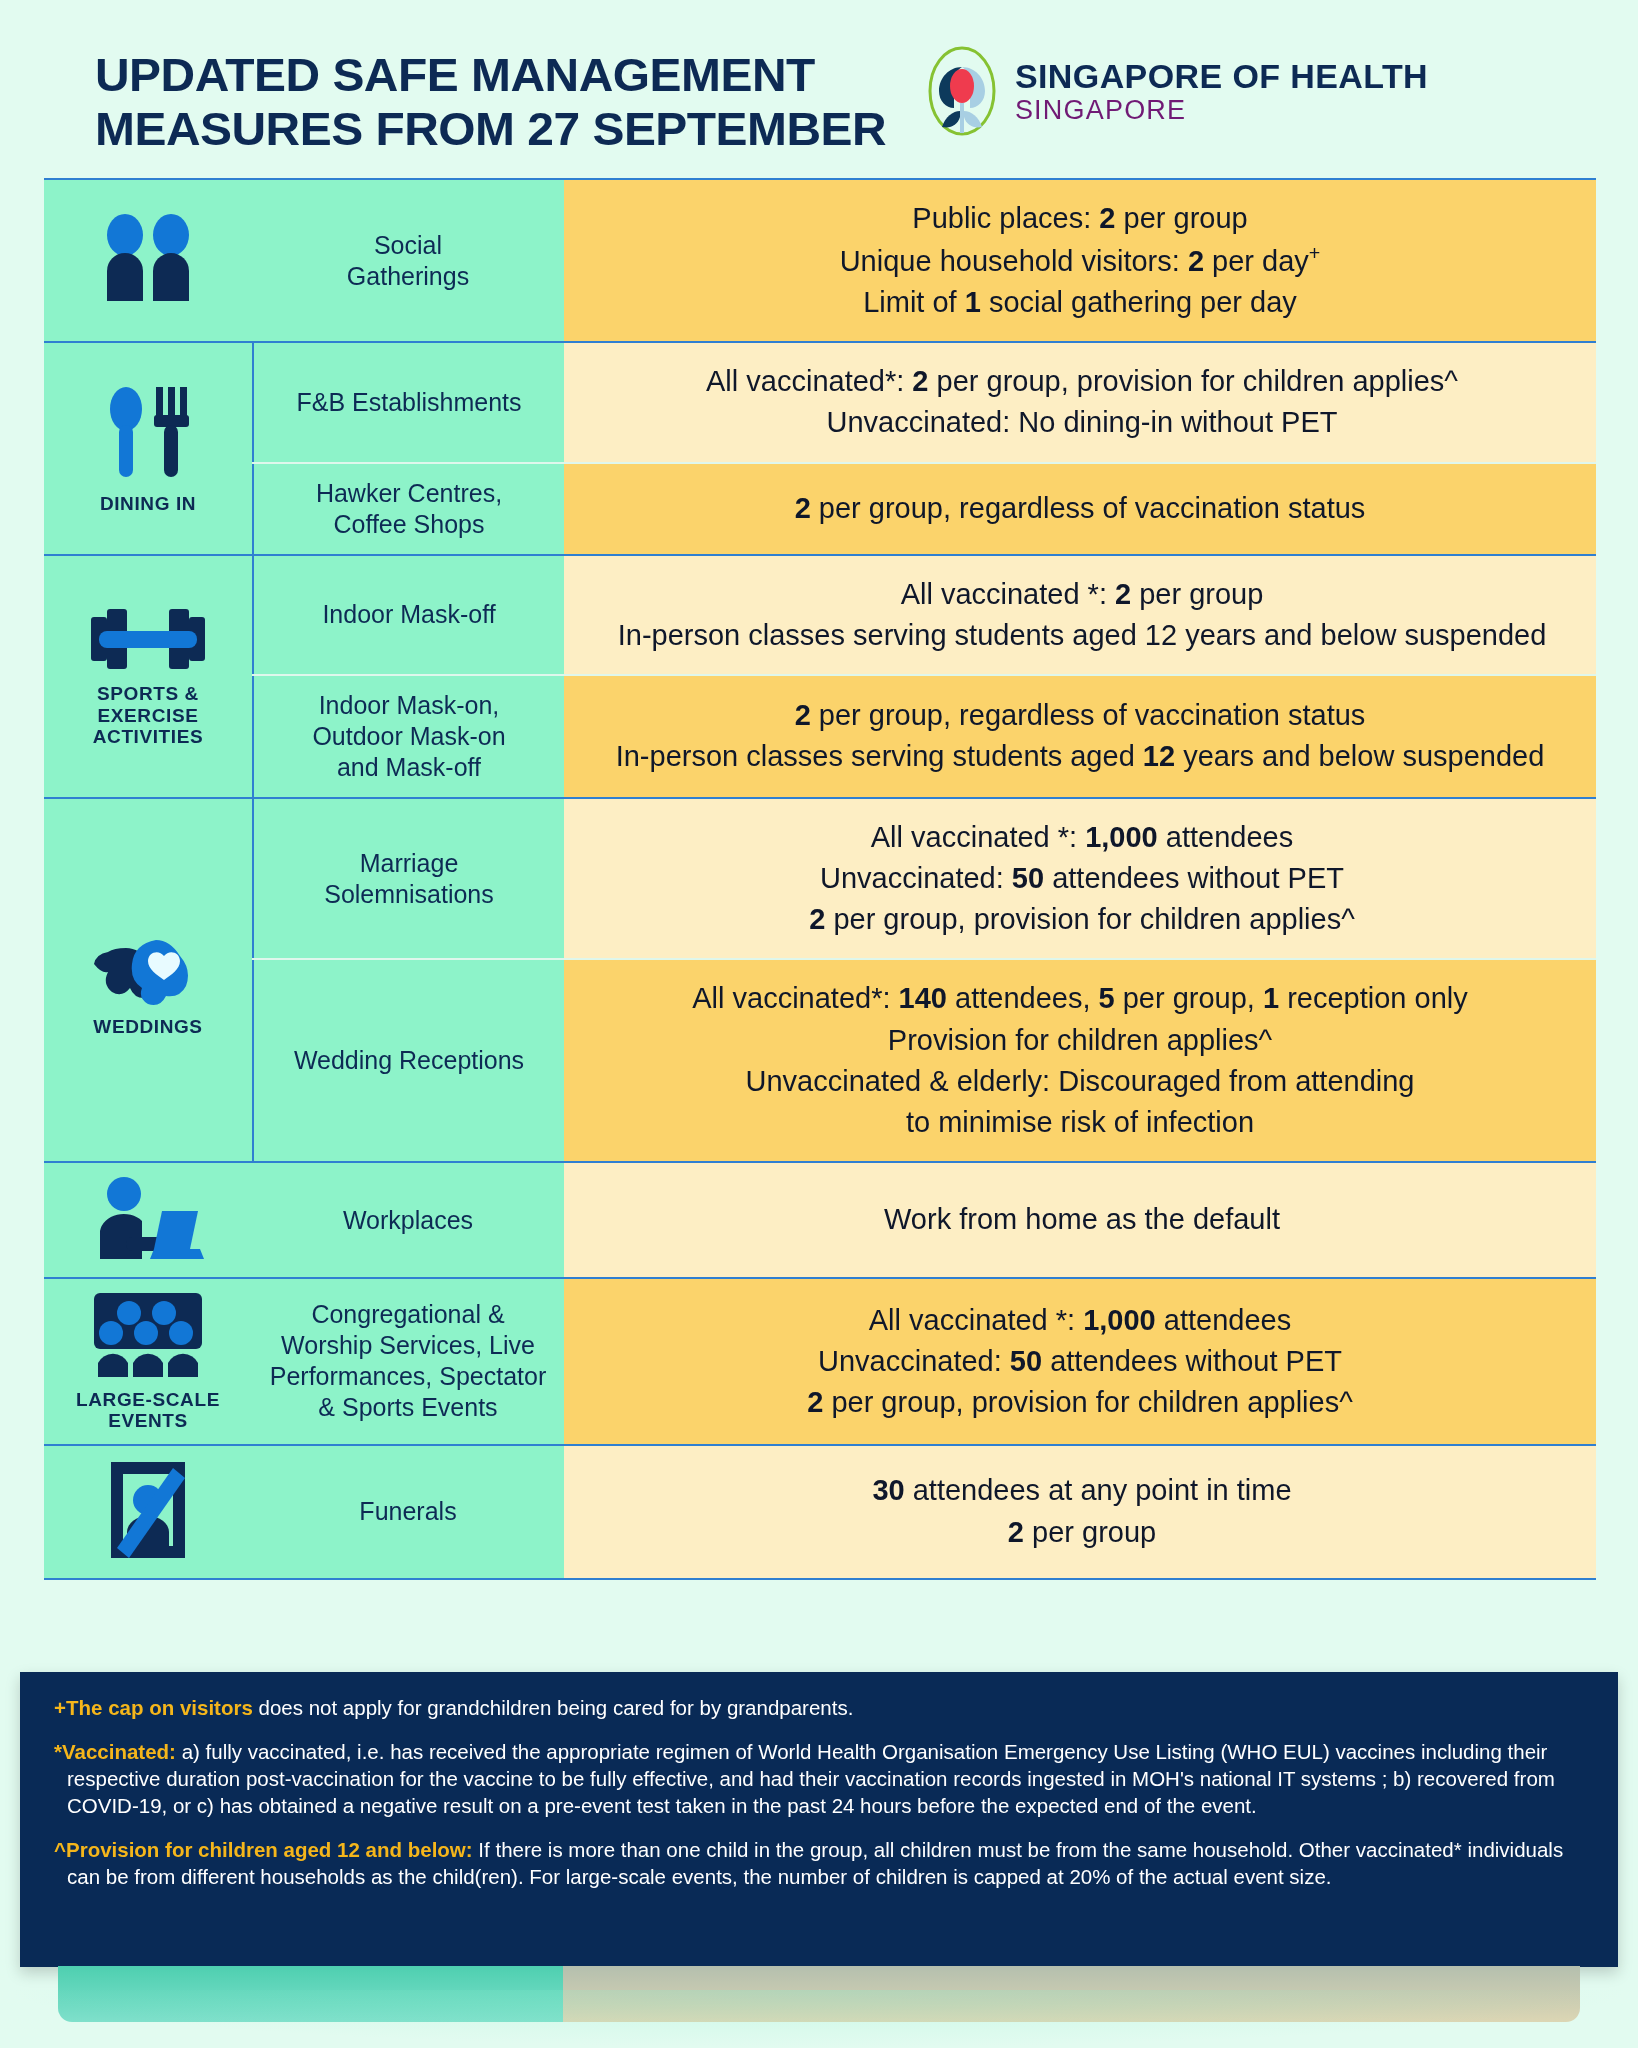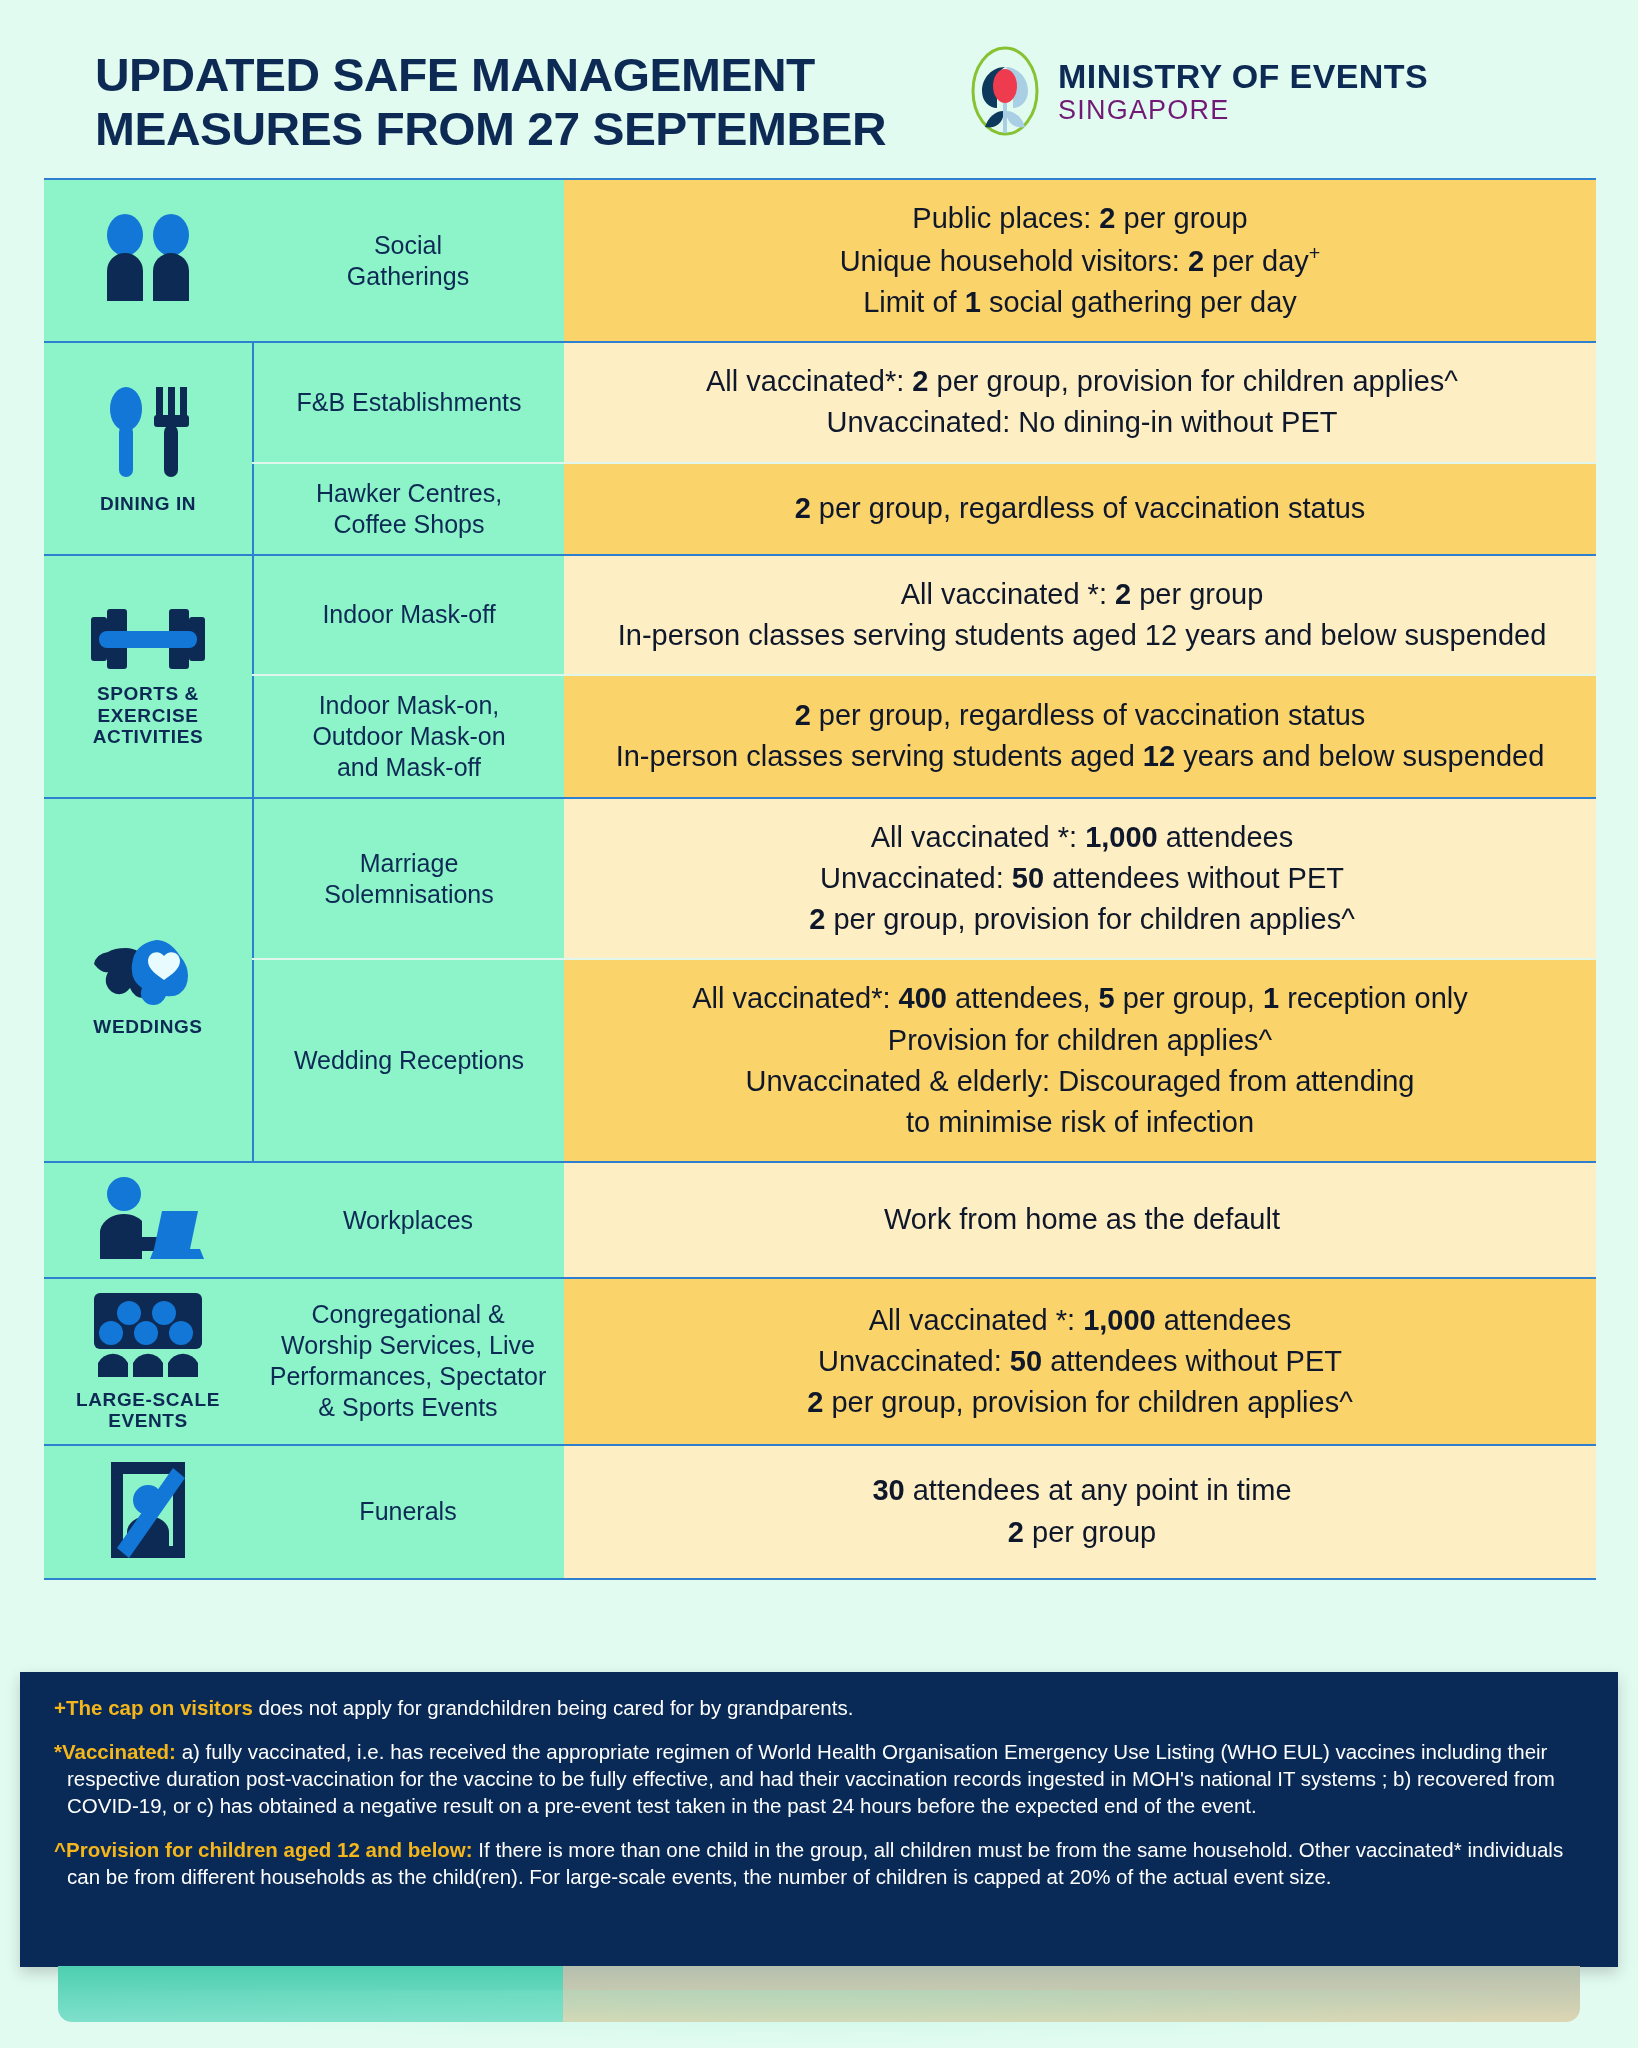--- a/index.html
+++ b/index.html
@@ -100,21 +100,21 @@
       <svg class="logo-mark" viewBox="0 0 70 92">
         <ellipse cx="35" cy="46" rx="32" ry="43" fill="none" stroke="#86c232" stroke-width="3"></ellipse>
         <path d="M35 22 C22 22 12 33 12 46 C12 56 19 63 27 63 L27 40 C27 31 30 25 35 22 Z" fill="#0d3a5c"></path>
         <path d="M35 22 C48 22 58 33 58 46 C58 56 51 63 43 63 L43 40 C43 31 40 25 35 22 Z" fill="#a8cfe3"></path>
         <ellipse cx="35" cy="41" rx="12" ry="17" fill="#ef3b4e"></ellipse>
         <path d="M33 58 L33 88 L37 88 L37 58 Z" fill="#a8cfe3"></path>
         <path d="M33 66 C26 66 18 72 15 82 C24 84 31 79 33 72 Z" fill="#0d3a5c"></path>
         <path d="M37 66 C44 66 52 72 55 82 C46 84 39 79 37 72 Z" fill="#a8cfe3"></path>
       </svg>
       <div class="logo-text">
-        <div class="logo-moh">MINISTRY OF EVENTS</div>
+        <div class="logo-moh">SINGAPORE OF HEALTH</div>
         <div class="logo-sg">SINGAPORE</div>
       </div>
     </div>
   </div>
 
   <div class="table" id="table">
       <div class="block single">
         <div class="icon-cell">
           <span class="glyph"><svg width="104" height="92" viewBox="0 0 104 92">
       <ellipse cx="29" cy="22" rx="18" ry="21" fill="#1277d6"></ellipse>
@@ -212,21 +212,21 @@
             </div>
             <div class="desc-cell cream">
               <div class="desc-text">All vaccinated *: <b>1,000</b> attendees<br>Unvaccinated: <b>50</b> attendees without PET<br><b>2</b> per group, provision for children applies^</div>
             </div>
           </div>
           <div class="row">
             <div class="cat-cell">
               <div class="cat-text">Wedding Receptions</div>
             </div>
             <div class="desc-cell amber">
-              <div class="desc-text">All vaccinated*: <b>400</b> attendees, <b>5</b> per group, <b>1</b> reception only<br>Provision for children applies^<br>Unvaccinated &amp; elderly: Discouraged from attending<br>to minimise risk of infection</div>
+              <div class="desc-text">All vaccinated*: <b>140</b> attendees, <b>5</b> per group, <b>1</b> reception only<br>Provision for children applies^<br>Unvaccinated &amp; elderly: Discouraged from attending<br>to minimise risk of infection</div>
             </div>
           </div>
         </div>
       </div>
       <div class="block single">
         <div class="icon-cell">
           <span class="glyph"><svg width="120" height="86" viewBox="0 0 120 86">
       <circle cx="36" cy="19" r="17" fill="#1277d6"></circle>
       <path d="M12 84 L12 56 a24 20 0 0 1 42 -10 l0 38 Z" fill="#0d2a54"></path>
       <rect x="38" y="62" width="42" height="14" rx="6" fill="#0d2a54"></rect>

